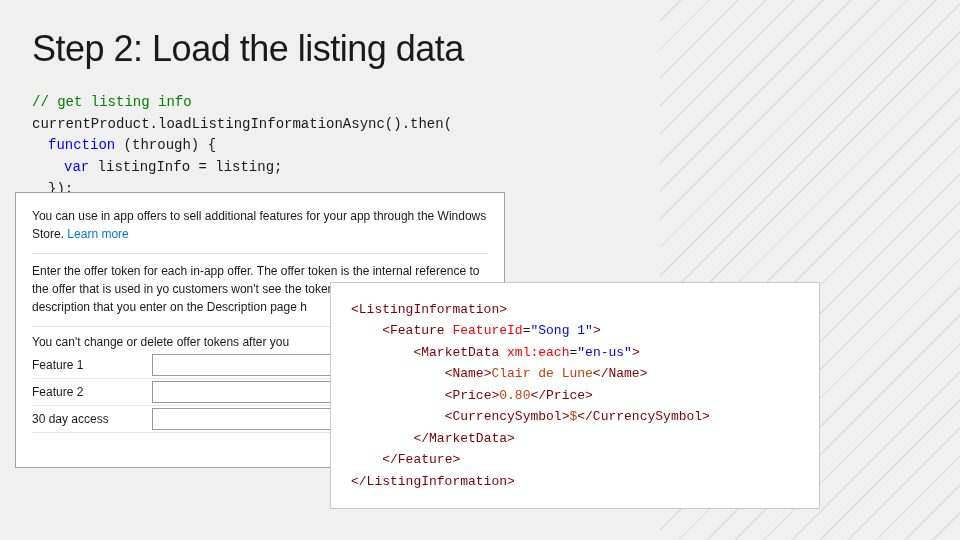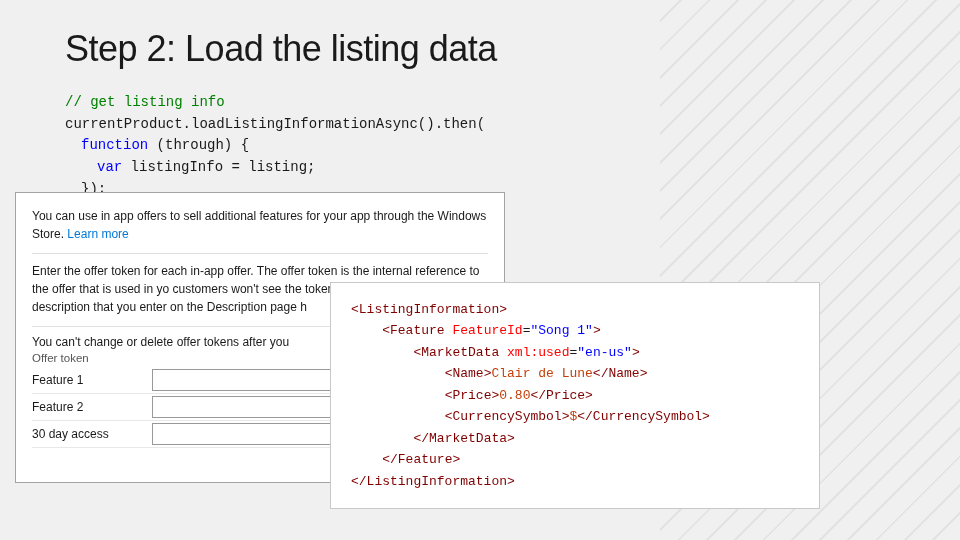--- a/index.html
+++ b/index.html
@@ -25,21 +25,20 @@
         rgba(200,200,200,0.35) 18px,
         rgba(200,200,200,0.35) 20px
       );
       z-index: 0;
     }
 
     .main-content {
       position: relative;
       z-index: 1;
       padding: 28px 40px 20px 32px;
-      margin-left: 33px;
     }
 
     .page-title {
       font-size: 36px;
       font-weight: 300;
       color: #1a1a1a;
       margin-bottom: 22px;
       letter-spacing: -0.5px;
     }
 
@@ -194,40 +193,39 @@
   <p class="overlay-left-text">
     <span>You can use in app offers to sell additional features for your app through the Windows Store.</span>
     <a class="learn-more" href="#">Learn more</a>
   </p>
   <div class="divider"></div>
   <p class="overlay-left-text2">Enter the offer token for each in-app offer. The offer token is the internal reference to the offer that is used in yo customers won't see the token, but they will see the offer's description that you enter on the Description page h</p>
   <div class="divider"></div>
   <p class="overlay-left-text3">You can't change or delete offer tokens after you</p>
 
   <div class="form-section">
-    <span class="form-label">Offer token</span>
     <div class="form-row">
       <span class="form-row-label">Feature 1</span>
       <input class="form-input" type="text" value="" style="">
     </div>
     <div class="form-row">
       <span class="form-row-label">Feature 2</span>
       <input class="form-input" type="text" value="" style="">
     </div>
     <div class="form-row">
       <span class="form-row-label">30 day access</span>
       <input class="form-input" type="text" value="" style="">
     </div>
   </div>
   <a class="add-offer-link" href="#">Add another offer</a>
 </div>
 
 <div class="overlay-right">
   <div class="xml-code"><span class="xml-tag">&lt;ListingInformation&gt;</span>
     <span class="xml-tag">&lt;Feature </span><span class="xml-attr">FeatureId</span>=<span class="xml-val">"Song 1"</span><span class="xml-tag">&gt;</span>
-        <span class="xml-tag">&lt;MarketData </span><span class="xml-attr">xml:used</span>=<span class="xml-val">"en-us"</span><span class="xml-tag">&gt;</span>
+        <span class="xml-tag">&lt;MarketData </span><span class="xml-attr">xml:each</span>=<span class="xml-val">"en-us"</span><span class="xml-tag">&gt;</span>
             <span class="xml-tag">&lt;Name&gt;</span><span class="xml-plain">Clair de Lune</span><span class="xml-tag">&lt;/Name&gt;</span>
             <span class="xml-tag">&lt;Price&gt;</span><span class="xml-plain">0.80</span><span class="xml-tag">&lt;/Price&gt;</span>
             <span class="xml-tag">&lt;CurrencySymbol&gt;</span><span class="xml-plain">$</span><span class="xml-tag">&lt;/CurrencySymbol&gt;</span>
         <span class="xml-tag">&lt;/MarketData&gt;</span>
     <span class="xml-tag">&lt;/Feature&gt;</span>
 <span class="xml-tag">&lt;/ListingInformation&gt;</span></div>
 </div>
 
 </body></html>

